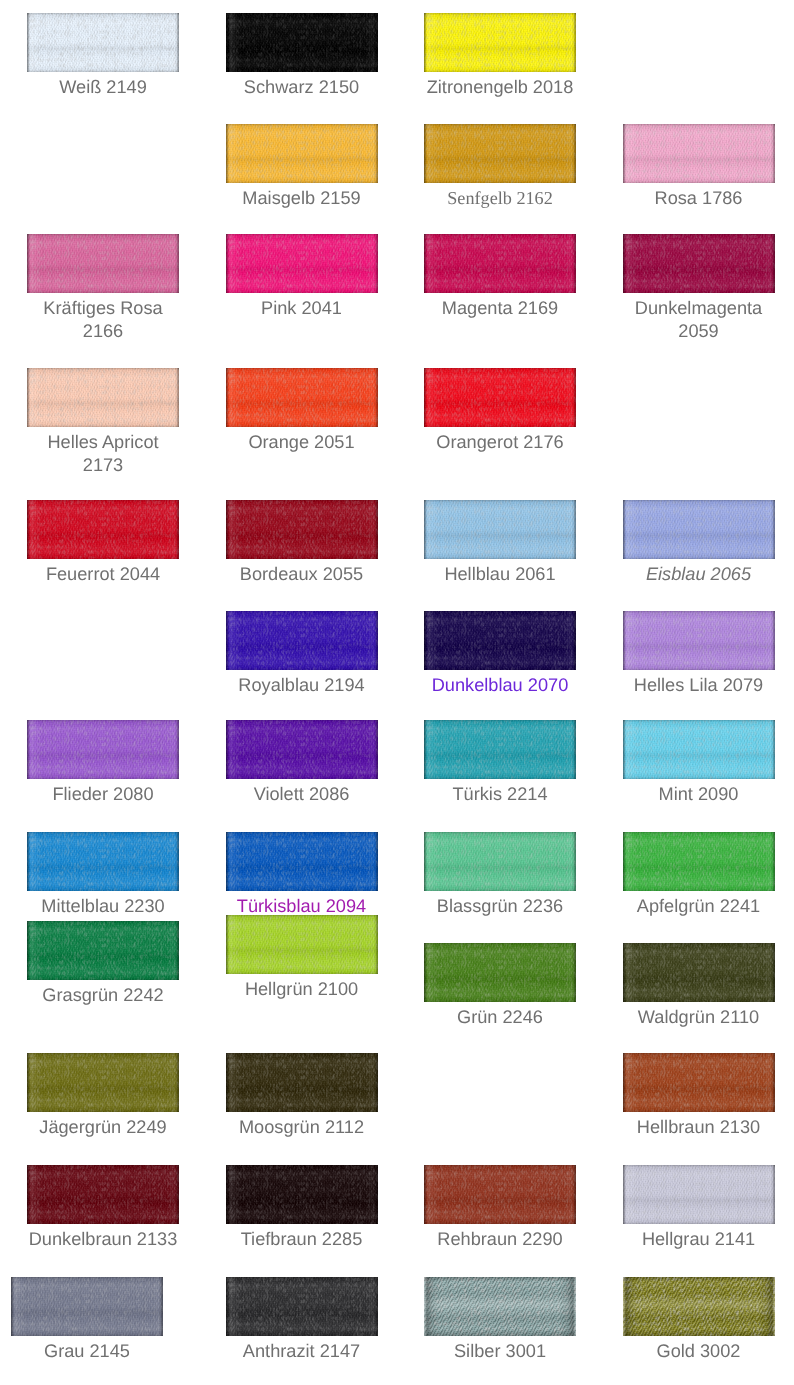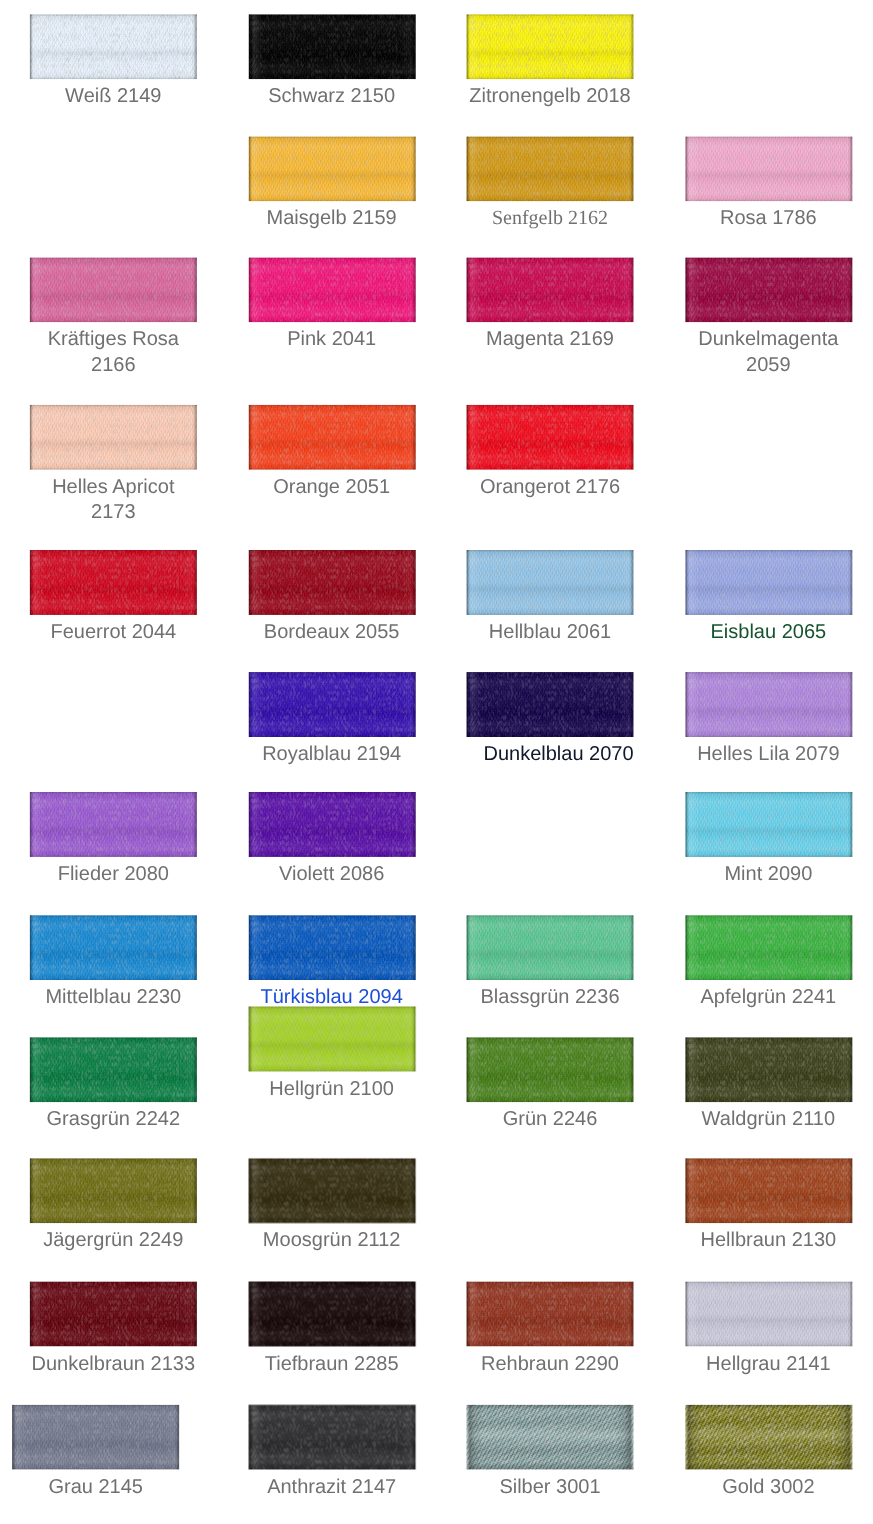--- a/index.html
+++ b/index.html
@@ -393,21 +393,21 @@
       <div class="tex-stack">
         <svg class="noise" style="opacity: 0.318;">
               <rect width="152" height="59" filter="url(#fabricNoise)"></rect>
             </svg>
         <div class="weave" style="opacity: 0.936;"></div>
       </div>
       <div class="sheen" style="opacity: 0.924;"></div>
       <div class="edges"></div>
     </div>
   </div>
-  <div class="label" style="color: #14532d;">Eisblau 2065</div>
+  <div class="label" style="color: #737373; font-style: italic;">Eisblau 2065</div>
 </div>
 <div class="cell" style="left:225.5px;top:611px">
   <div class="sw-wrap">
     <div class="sw">
       <div class="base" style="background: rgb(48, 11, 175);"></div>
       <div class="tex-stack">
         <svg class="noise" style="opacity: 0.241;">
               <rect width="152" height="59" filter="url(#fabricNoise)"></rect>
             </svg>
         <div class="weave" style="opacity: 0.782;"></div>
@@ -425,21 +425,21 @@
       <div class="tex-stack">
         <svg class="noise" style="opacity: 0.204;">
               <rect width="152" height="59" filter="url(#fabricNoise)"></rect>
             </svg>
         <div class="weave" style="opacity: 0.709;"></div>
       </div>
       <div class="sheen" style="opacity: 0.669;"></div>
       <div class="edges"></div>
     </div>
   </div>
-  <div class="label" style="color: #0f172a; text-align: right;">Dunkelblau 2070</div>
+  <div class="label" style="color: #6d28d9;">Dunkelblau 2070</div>
 </div>
 <div class="cell" style="left:622.5px;top:611px">
   <div class="sw-wrap">
     <div class="sw">
       <div class="base" style="background: rgb(174, 130, 223);"></div>
       <div class="tex-stack">
         <svg class="noise" style="opacity: 0.312;">
               <rect width="152" height="59" filter="url(#fabricNoise)"></rect>
             </svg>
         <div class="weave" style="opacity: 0.923;"></div>
@@ -475,20 +475,36 @@
               <rect width="152" height="59" filter="url(#fabricNoise)"></rect>
             </svg>
         <div class="weave" style="opacity: 0.798;"></div>
       </div>
       <div class="sheen" style="opacity: 0.766;"></div>
       <div class="edges"></div>
     </div>
   </div>
   <div class="label" style="color: rgb(112, 112, 112);">Violett 2086</div>
 </div>
+<div class="cell" style="left:424px;top:720px">
+  <div class="sw-wrap">
+    <div class="sw">
+      <div class="base" style="background: rgb(28, 161, 177);"></div>
+      <div class="tex-stack">
+        <svg class="noise" style="opacity: 0.297;">
+              <rect width="152" height="59" filter="url(#fabricNoise)"></rect>
+            </svg>
+        <div class="weave" style="opacity: 0.894;"></div>
+      </div>
+      <div class="sheen" style="opacity: 0.874;"></div>
+      <div class="edges"></div>
+    </div>
+  </div>
+  <div class="label" style="color: rgb(112, 112, 112);">Türkis 2214</div>
+</div>
 <div class="cell" style="left:622.5px;top:720px">
   <div class="sw-wrap">
     <div class="sw">
       <div class="base" style="background: rgb(99, 210, 238);"></div>
       <div class="tex-stack">
         <svg class="noise" style="opacity: 0.323;">
               <rect width="152" height="59" filter="url(#fabricNoise)"></rect>
             </svg>
         <div class="weave" style="opacity: 0.945;"></div>
       </div>
@@ -521,21 +537,21 @@
       <div class="tex-stack">
         <svg class="noise" style="opacity: 0.266;">
               <rect width="152" height="59" filter="url(#fabricNoise)"></rect>
             </svg>
         <div class="weave" style="opacity: 0.833;"></div>
       </div>
       <div class="sheen" style="opacity: 0.804;"></div>
       <div class="edges"></div>
     </div>
   </div>
-  <div class="label" style="color: #1d4ed8;">Türkisblau 2094</div>
+  <div class="label" style="color: #a21caf;">Türkisblau 2094</div>
 </div>
 <div class="cell" style="left:424px;top:832px">
   <div class="sw-wrap">
     <div class="sw">
       <div class="base" style="background: rgb(84, 198, 144);"></div>
       <div class="tex-stack">
         <svg class="noise" style="opacity: 0.313;">
               <rect width="152" height="59" filter="url(#fabricNoise)"></rect>
             </svg>
         <div class="weave" style="opacity: 0.927;"></div>
@@ -555,21 +571,21 @@
               <rect width="152" height="59" filter="url(#fabricNoise)"></rect>
             </svg>
         <div class="weave" style="opacity: 0.898;"></div>
       </div>
       <div class="sheen" style="opacity: 0.879;"></div>
       <div class="edges"></div>
     </div>
   </div>
   <div class="label" style="color: rgb(112, 112, 112);">Apfelgrün 2241</div>
 </div>
-<div class="cell" style="left:27px;top:943px">
+<div class="cell" style="left:27px;top:921px">
   <div class="sw-wrap">
     <div class="sw">
       <div class="base" style="background: rgb(3, 124, 63);"></div>
       <div class="tex-stack">
         <svg class="noise" style="opacity: 0.273;">
               <rect width="152" height="59" filter="url(#fabricNoise)"></rect>
             </svg>
         <div class="weave" style="opacity: 0.845;"></div>
       </div>
       <div class="sheen" style="opacity: 0.818;"></div>

